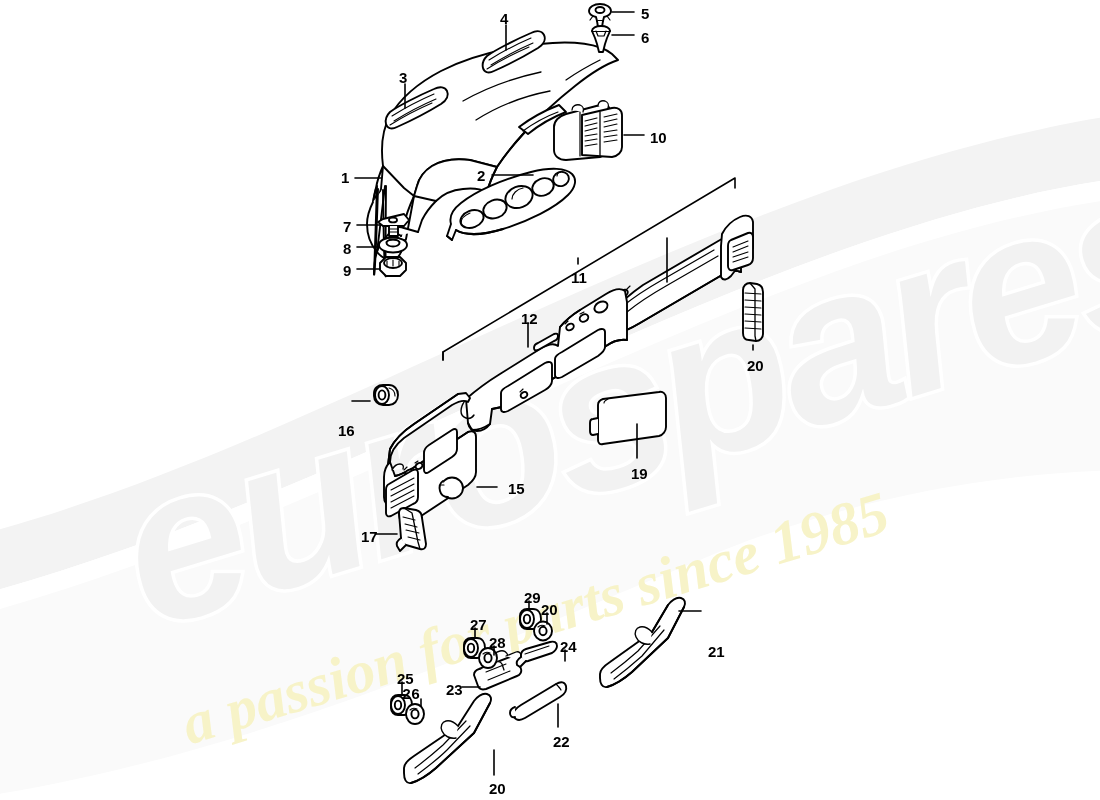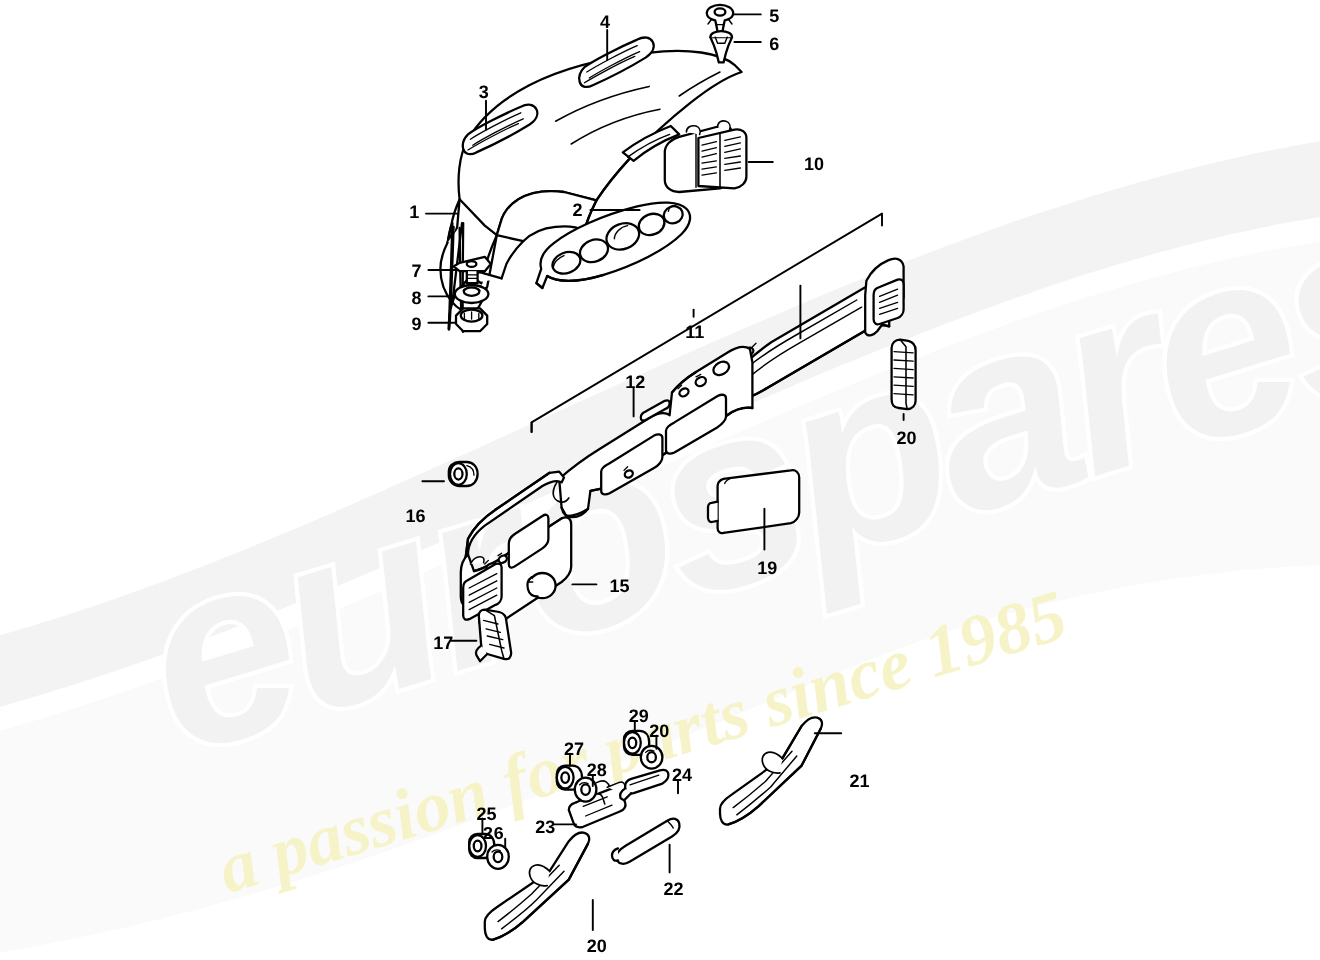--- a/index.html
+++ b/index.html
@@ -453,21 +453,21 @@
   <div id="callouts">
       <div class="callout" style="left: 341px; top: 170px;">1</div>
       <div class="callout" style="left: 477px; top: 168px;">2</div>
       <div class="callout" style="left: 399px; top: 70px;">3</div>
       <div class="callout" style="left: 500px; top: 11px;">4</div>
       <div class="callout" style="left: 641px; top: 6px;">5</div>
       <div class="callout" style="left: 641px; top: 30px;">6</div>
       <div class="callout" style="left: 343px; top: 219px;">7</div>
       <div class="callout" style="left: 343px; top: 241px;">8</div>
       <div class="callout" style="left: 343px; top: 263px;">9</div>
-      <div class="callout" style="left: 650px; top: 130px; margin-left: 20px;">10</div>
+      <div class="callout" style="left: 650px; top: 130px;">10</div>
       <div class="callout" style="left: 571px; top: 246px; margin-top: 24px;">11</div>
       <div class="callout" style="left: 521px; top: 311px;">12</div>
       <div class="callout" style="left: 508px; top: 481px;">15</div>
       <div class="callout" style="left: 338px; top: 396px; margin-top: 27px;">16</div>
       <div class="callout" style="left: 361px; top: 529px; text-align: center;">17</div>
       <div class="callout" style="left: 747px; top: 358px;">20</div>
       <div class="callout" style="left: 631px; top: 466px;">19</div>
       <div class="callout" style="left: 489px; top: 781px;">20</div>
       <div class="callout" style="left: 708px; top: 605px; margin-top: 39px;">21</div>
       <div class="callout" style="left: 553px; top: 734px;">22</div>

